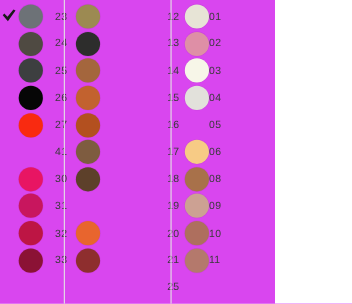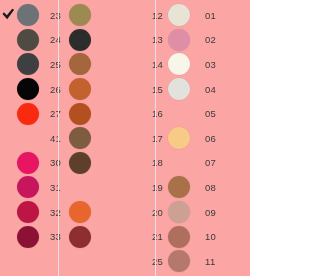--- a/index.html
+++ b/index.html
@@ -13,21 +13,21 @@
     font-family: "Liberation Sans", sans-serif;
     overflow: hidden;
   }
 
   #palette-picker {
     position: relative;
     width: 250px;
     height: 276px;
     display: flex;
     box-sizing: border-box;
-    background: #fca5a5;
+    background: #d946ef;
   }
 
   .swatch-column {
     position: relative;
     height: 100%;
     box-sizing: border-box;
     padding-top: 3px;
   }
 
   .col-1 { width: 58px; }
@@ -78,21 +78,21 @@
 
   .swatch-label {
     font-size: 9.5px;
     color: #3a3a3a;
     letter-spacing: 0.3px;
     white-space: nowrap;
   }
 
   .col-1 .swatch-label { margin-left: 11px; }
   .col-2 .swatch-label { margin-left: 13px; }
-  .col-3 .swatch-label { margin-left: 15px; }
+  .col-3 .swatch-label { }
 </style>
 </head>
 <body>
 
 <div id="palette-picker">
     <div class="swatch-column col-1">
       <div class="swatch-row">
         <span class="check-slot">
           <svg class="check-icon" viewBox="0 0 16 16" xmlns="http://www.w3.org/2000/svg">
             <path d="M1.6 6.8 L3.1 5.0 L6.2 8.3 L12.0 1.3 L14.0 2.3 L6.6 12.6 Z" fill="#1a1a1a"></path>
@@ -212,24 +212,20 @@
       </div>
       <div class="swatch-row">
         <span class="swatch-dot empty"></span>
         <span class="swatch-label">05</span>
       </div>
       <div class="swatch-row">
         <span class="swatch-dot" style="background: rgb(247, 203, 133);"></span>
         <span class="swatch-label">06</span>
       </div>
       <div class="swatch-row">
-        <span class="swatch-dot empty"></span>
-        <span class="swatch-label">07</span>
-      </div>
-      <div class="swatch-row">
         <span class="swatch-dot" style="background: rgb(168, 113, 74);"></span>
         <span class="swatch-label">08</span>
       </div>
       <div class="swatch-row">
         <span class="swatch-dot" style="background: rgb(204, 161, 147);"></span>
         <span class="swatch-label">09</span>
       </div>
       <div class="swatch-row">
         <span class="swatch-dot" style="background: rgb(174, 111, 94);"></span>
         <span class="swatch-label">10</span>

